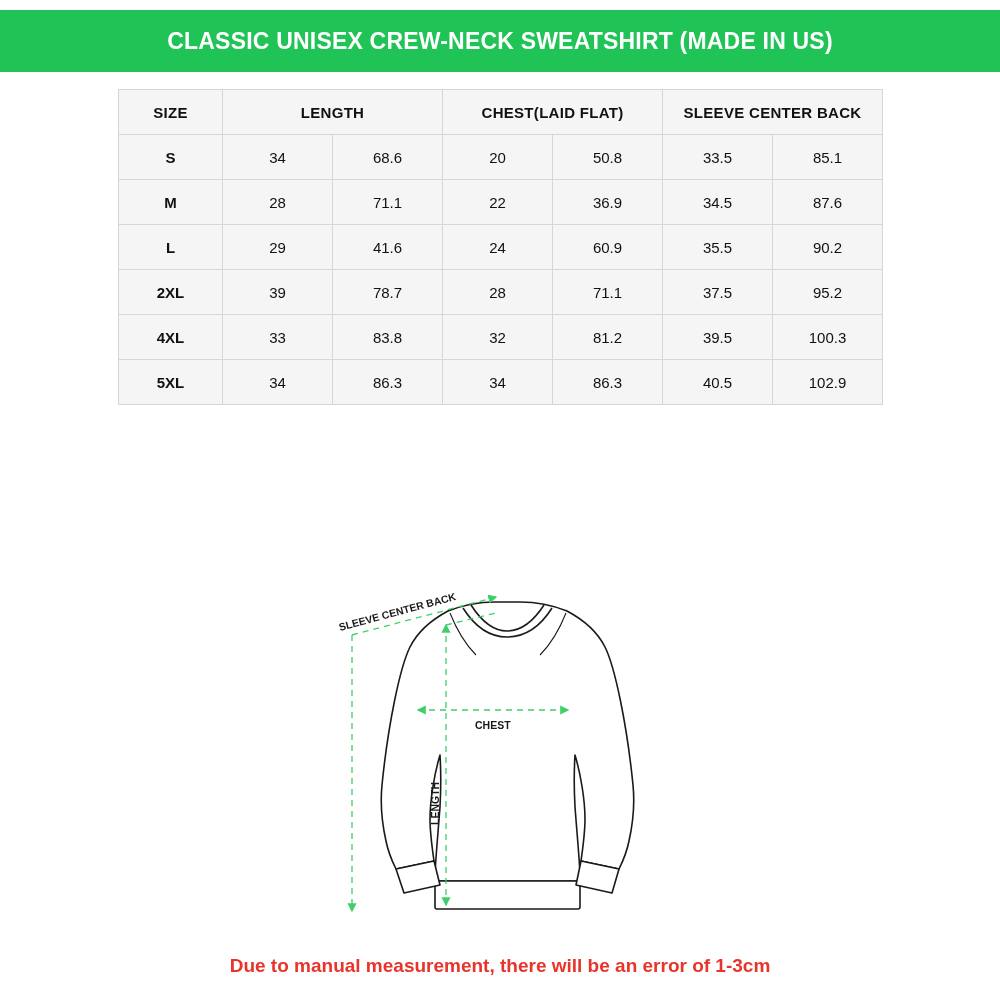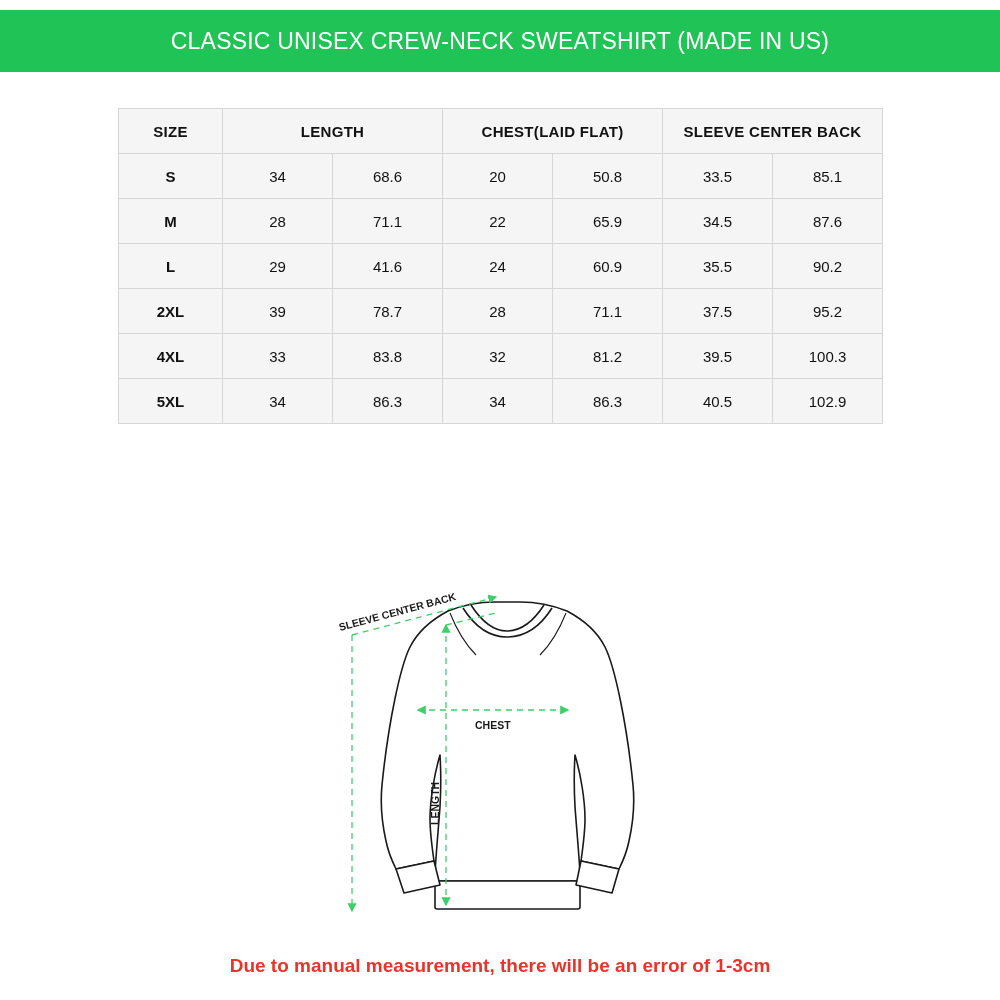--- a/index.html
+++ b/index.html
@@ -22,30 +22,30 @@
     left: 0; top: 10px;
     width: 1000px; height: 62px;
     background: #20c355;
     display: flex;
     align-items: center;
     justify-content: center;
   }
   .header-title {
     color: #ffffff;
     font-size: 23px;
-    font-weight: normal;
+    font-weight: bold;
     letter-spacing: 0.2px;
     text-align: center;
     white-space: nowrap;
   }
 
   
   .table-wrap {
     position: absolute;
-    left: 118px; top: 108px;
+    left: 118px; top: 89px;
     width: 764px;
   }
   table.size-table {
     border-collapse: collapse;
     width: 764px;
     table-layout: fixed;
   }
   table.size-table th,
   table.size-table td {
     border: 1px solid #d6d6d6;
@@ -122,21 +122,21 @@
           <td>20</td>
           <td>50.8</td>
           <td>33.5</td>
           <td>85.1</td>
         </tr>
         <tr>
           <td>M</td>
           <td>28</td>
           <td>71.1</td>
           <td>22</td>
-          <td>65.9</td>
+          <td>36.9</td>
           <td>34.5</td>
           <td>87.6</td>
         </tr>
         <tr>
           <td>L</td>
           <td>29</td>
           <td>41.6</td>
           <td>24</td>
           <td>60.9</td>
           <td>35.5</td>

